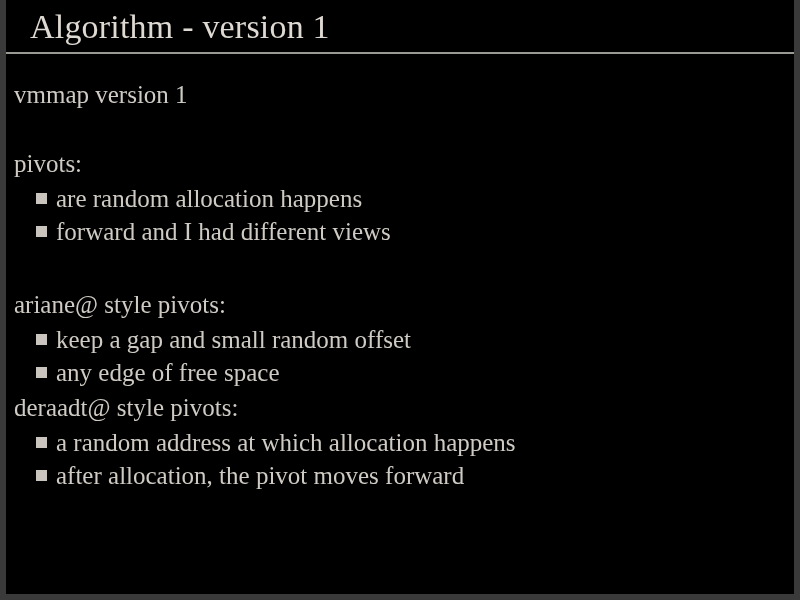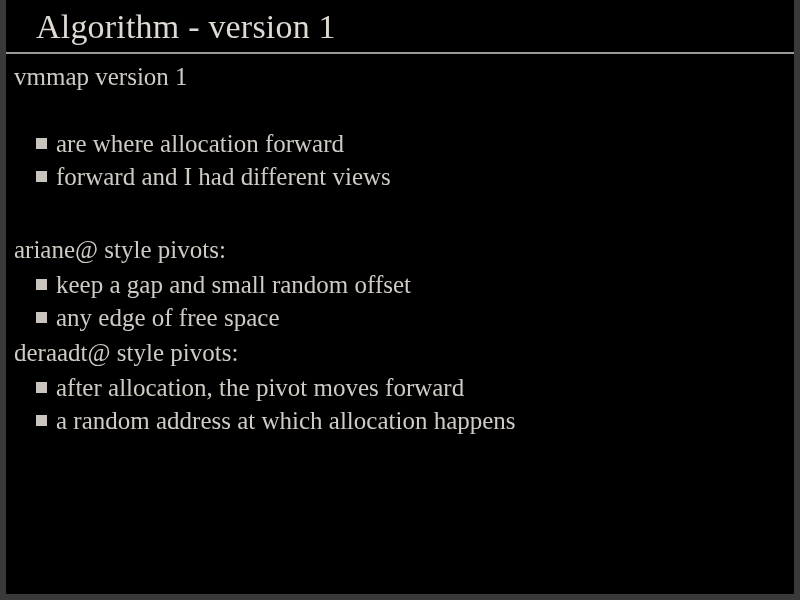--- a/index.html
+++ b/index.html
@@ -22,31 +22,32 @@
     background: #000000;
     border-left: 6px solid #3a3a3a;
     border-right: 6px solid #3a3a3a;
     border-bottom: 6px solid #3a3a3a;
     border-top: 0;
   }
   .title {
     font-size: 34px;
     line-height: 1.0;
     color: #ded9d2;
-    padding: 10px 0 6px 30px;
+    padding: 10px 0 6px 24px;
     letter-spacing: 0.2px;
     white-space: nowrap;
   }
   .title-rule {
     height: 2px;
     background: #9a9a94;
     margin: 2px 0 0 0;
   }
   .body {
     padding: 10px 0 0 6px;
+    margin-top: 18px;
   }
   .line {
     font-size: 25px;
     line-height: 1.0;
     color: #cfcbc4;
     padding: 0 0 0 2px;
     white-space: nowrap;
   }
   .heading {
     margin: 0 0 0 0;
@@ -78,23 +79,24 @@
 
   <div class="title">Algorithm - version 1</div>
   <div class="title-rule"></div>
 
   <div class="body">
 
     <div class="line">vmmap version 1</div>
 
     <div class="spacer-lg"></div>
 
+    <div class="line heading">pivots:</div>
     <div class="bullet">
       <span class="marker"></span>
-      <span>are where allocation forward</span>
+      <span>are random allocation happens</span>
     </div>
     <div class="bullet">
       <span class="marker"></span>
       <span>forward and I had different views</span>
     </div>
 
     <div class="spacer-lg"></div>
 
     <div class="line heading">ariane@ style pivots:</div>
     <div class="bullet">
@@ -102,21 +104,21 @@
       <span>keep a gap and small random offset</span>
     </div>
     <div class="bullet">
       <span class="marker"></span>
       <span>any edge of free space</span>
     </div>
 
     <div class="line heading">deraadt@ style pivots:</div>
     <div class="bullet">
       <span class="marker"></span>
-      <span>after allocation, the pivot moves forward</span>
+      <span>a random address at which allocation happens</span>
     </div>
     <div class="bullet">
       <span class="marker"></span>
-      <span>a random address at which allocation happens</span>
+      <span>after allocation, the pivot moves forward</span>
     </div>
 
   </div>
 </div>
 
 </body></html>

